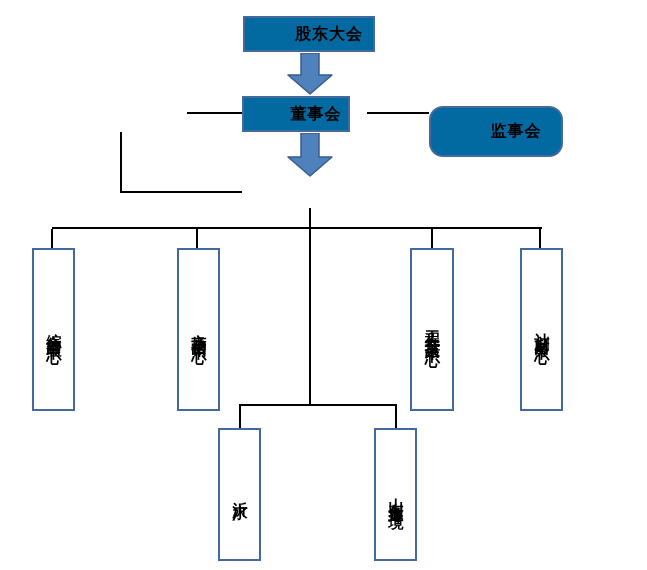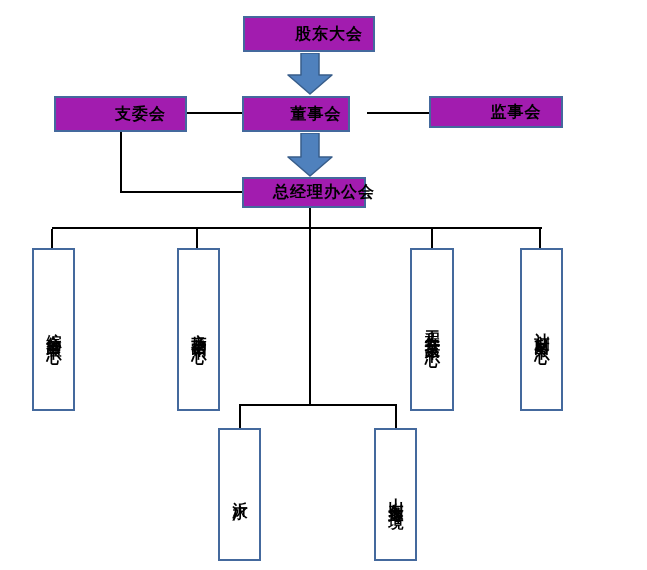--- a/index.html
+++ b/index.html
@@ -19,21 +19,21 @@
     position: absolute;
     box-sizing: border-box;
     border: 2px solid #44699d;
     display: flex;
     align-items: center;
     justify-content: center;
     color: #000000;
     font-weight: bold;
   }
   .ybox {
-    background: #a21caf;
+    background: #0369a1;
     font-size: 16px;
     letter-spacing: 1px;
     white-space: nowrap;
     padding-left: 40px;
   }
   .wbox {
     background: #ffffff;
     font-size: 15px;
   }
   .wbox .vtext {
@@ -56,43 +56,37 @@
 <div id="stage">
 
   <div class="node ybox" style="left:243px; top:16px; width:132px; height:36px;">
     <span>股东大会</span>
   </div>
 
   <svg class="arrow" style="left:287px; top:53px;" width="46" height="42" viewBox="0 0 46 42">
     <polygon points="14,0 32,0 32,22 45,22 23,41 1,22 14,22" fill="#4f81bd" stroke="#385d8a" stroke-width="1.5" stroke-linejoin="round"></polygon>
   </svg>
 
-  <div class="node ybox" style="left:54px; top:96px; width:133px; height:36px;">
-    <span>支委会</span>
-  </div>
   <div class="node ybox" style="left:242px; top:96px; width:108px; height:36px;">
     <span>董事会</span>
   </div>
-  <div class="node ybox" style="left:429px; top:96px; width:134px; height:32px;">
+  <div class="node ybox" style="left:429px; top:106px; width:134px; height:51px;border-radius:14px;">
     <span>监事会</span>
   </div>
 
   <div class="line" style="left:187px; top:112px; width:55px; height:2px;"></div>
   <div class="line" style="left:367px; top:112px; width:62px; height:2px;"></div>
 
   <div class="line" style="left:120px; top:132px; width:2px; height:60px;"></div>
   <div class="line" style="left:120px; top:191px; width:122px; height:2px;"></div>
 
   <svg class="arrow" style="left:287px; top:133px;" width="46" height="44" viewBox="0 0 46 44">
     <polygon points="14,0 32,0 32,24 45,24 23,43 1,24 14,24" fill="#4f81bd" stroke="#385d8a" stroke-width="1.5" stroke-linejoin="round"></polygon>
   </svg>
 
-  <div class="node ybox" style="left:242px; top:177px; width:124px; height:31px;">
-    <span>总经理办公会</span>
-  </div>
 
   <div class="line" style="left:309px; top:208px; width:2px; height:197px;"></div>
   <div class="line" style="left:52px; top:227px; width:490px; height:2px;"></div>
   <div class="line" style="left:51px; top:229px; width:2px; height:19px;"></div>
   <div class="line" style="left:196px; top:229px; width:2px; height:19px;"></div>
   <div class="line" style="left:431px; top:229px; width:2px; height:19px;"></div>
   <div class="line" style="left:539px; top:229px; width:2px; height:19px;"></div>
 
   <div class="node wbox" style="left:32px; top:248px; width:43px; height:163px;">
     <span class="vtext">综合管理中心</span>

